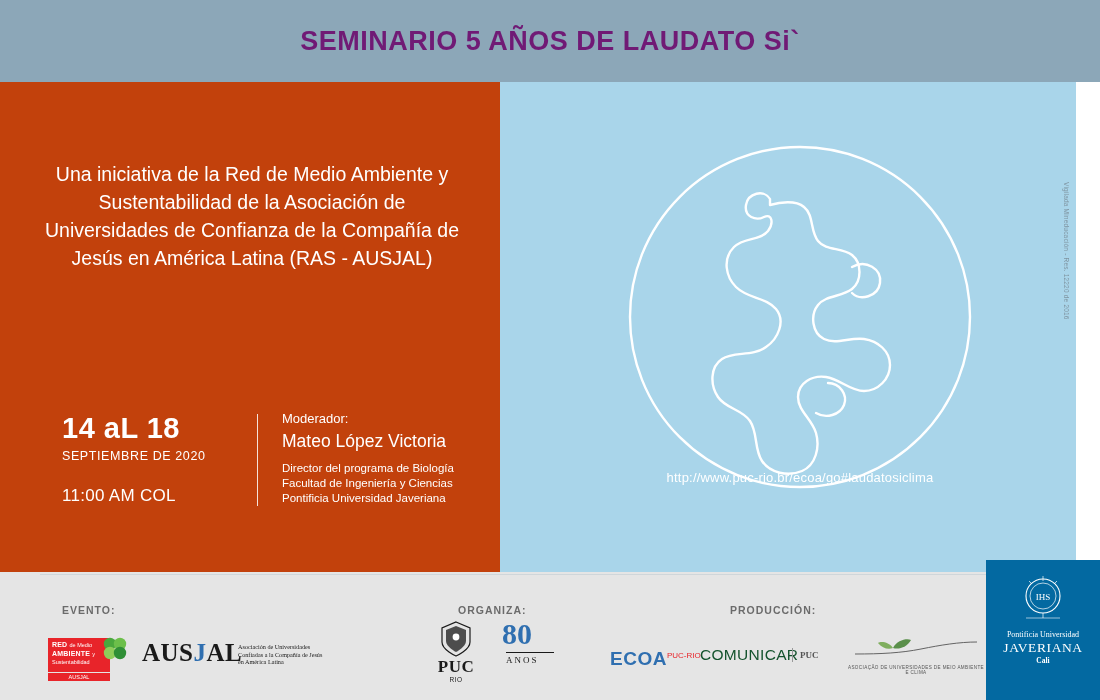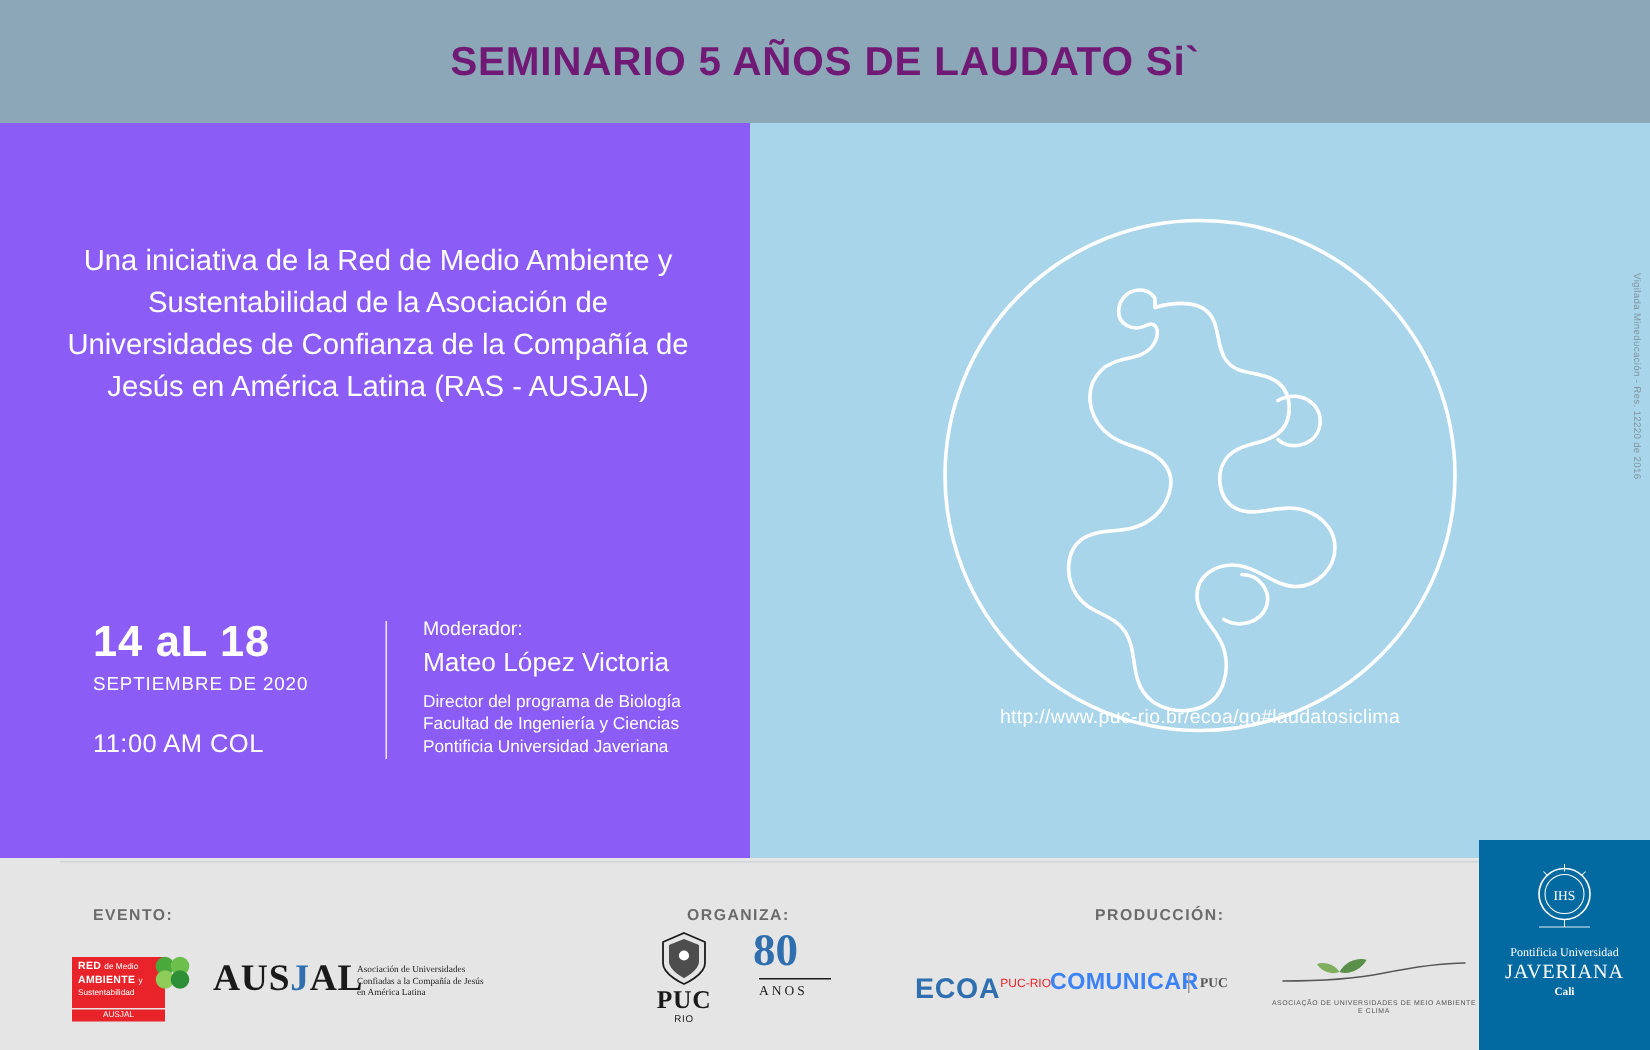--- a/index.html
+++ b/index.html
@@ -39,21 +39,21 @@
     text-align: center;
     white-space: nowrap;
   }
 
   
   .left-panel {
     position: absolute;
     left: 0; top: 82px;
     width: 500px;
     height: 490px;
-    background: #8b5cf6;
+    background: #c2410c;
   }
   .left-inner {
     position: absolute;
     left: 42px; top: 0;
     width: 420px;
     height: 100%;
   }
   .lead-text {
     position: absolute;
     left: 0; top: 78px;
@@ -112,23 +112,24 @@
   .mod-role {
     font-size: 11.5px;
     line-height: 15px;
     margin-top: 8px;
   }
 
   
   .right-panel {
     position: absolute;
     left: 500px; top: 82px;
-    width: 600px;
+    width: 536px;
     height: 490px;
     background: #a9d5ea;
+    padding-left: 40px;
   }
   .globe-wrap {
     position: absolute;
     left: 120px; top: 55px;
     width: 360px;
     height: 360px;
   }
   .url {
     position: absolute;
     left: 0; top: 388px;
@@ -300,22 +301,22 @@
     letter-spacing: 0;
     vertical-align: super;
   }
 
   .logo-comunicar {
     position: absolute;
     left: 700px; top: 646px;
   }
   .com-word {
     font-size: 15.5px;
-    font-weight: bold;
-    color: #3b82f6;
+    font-weight: normal;
+    color: #14532d;
     letter-spacing: 0.3px;
     line-height: 18px;
   }
   .com-puc {
     position: absolute;
     left: 92px; top: 2px;
     font-family: "Liberation Serif", serif;
     font-size: 9px;
     font-weight: bold;
     color: #555;

